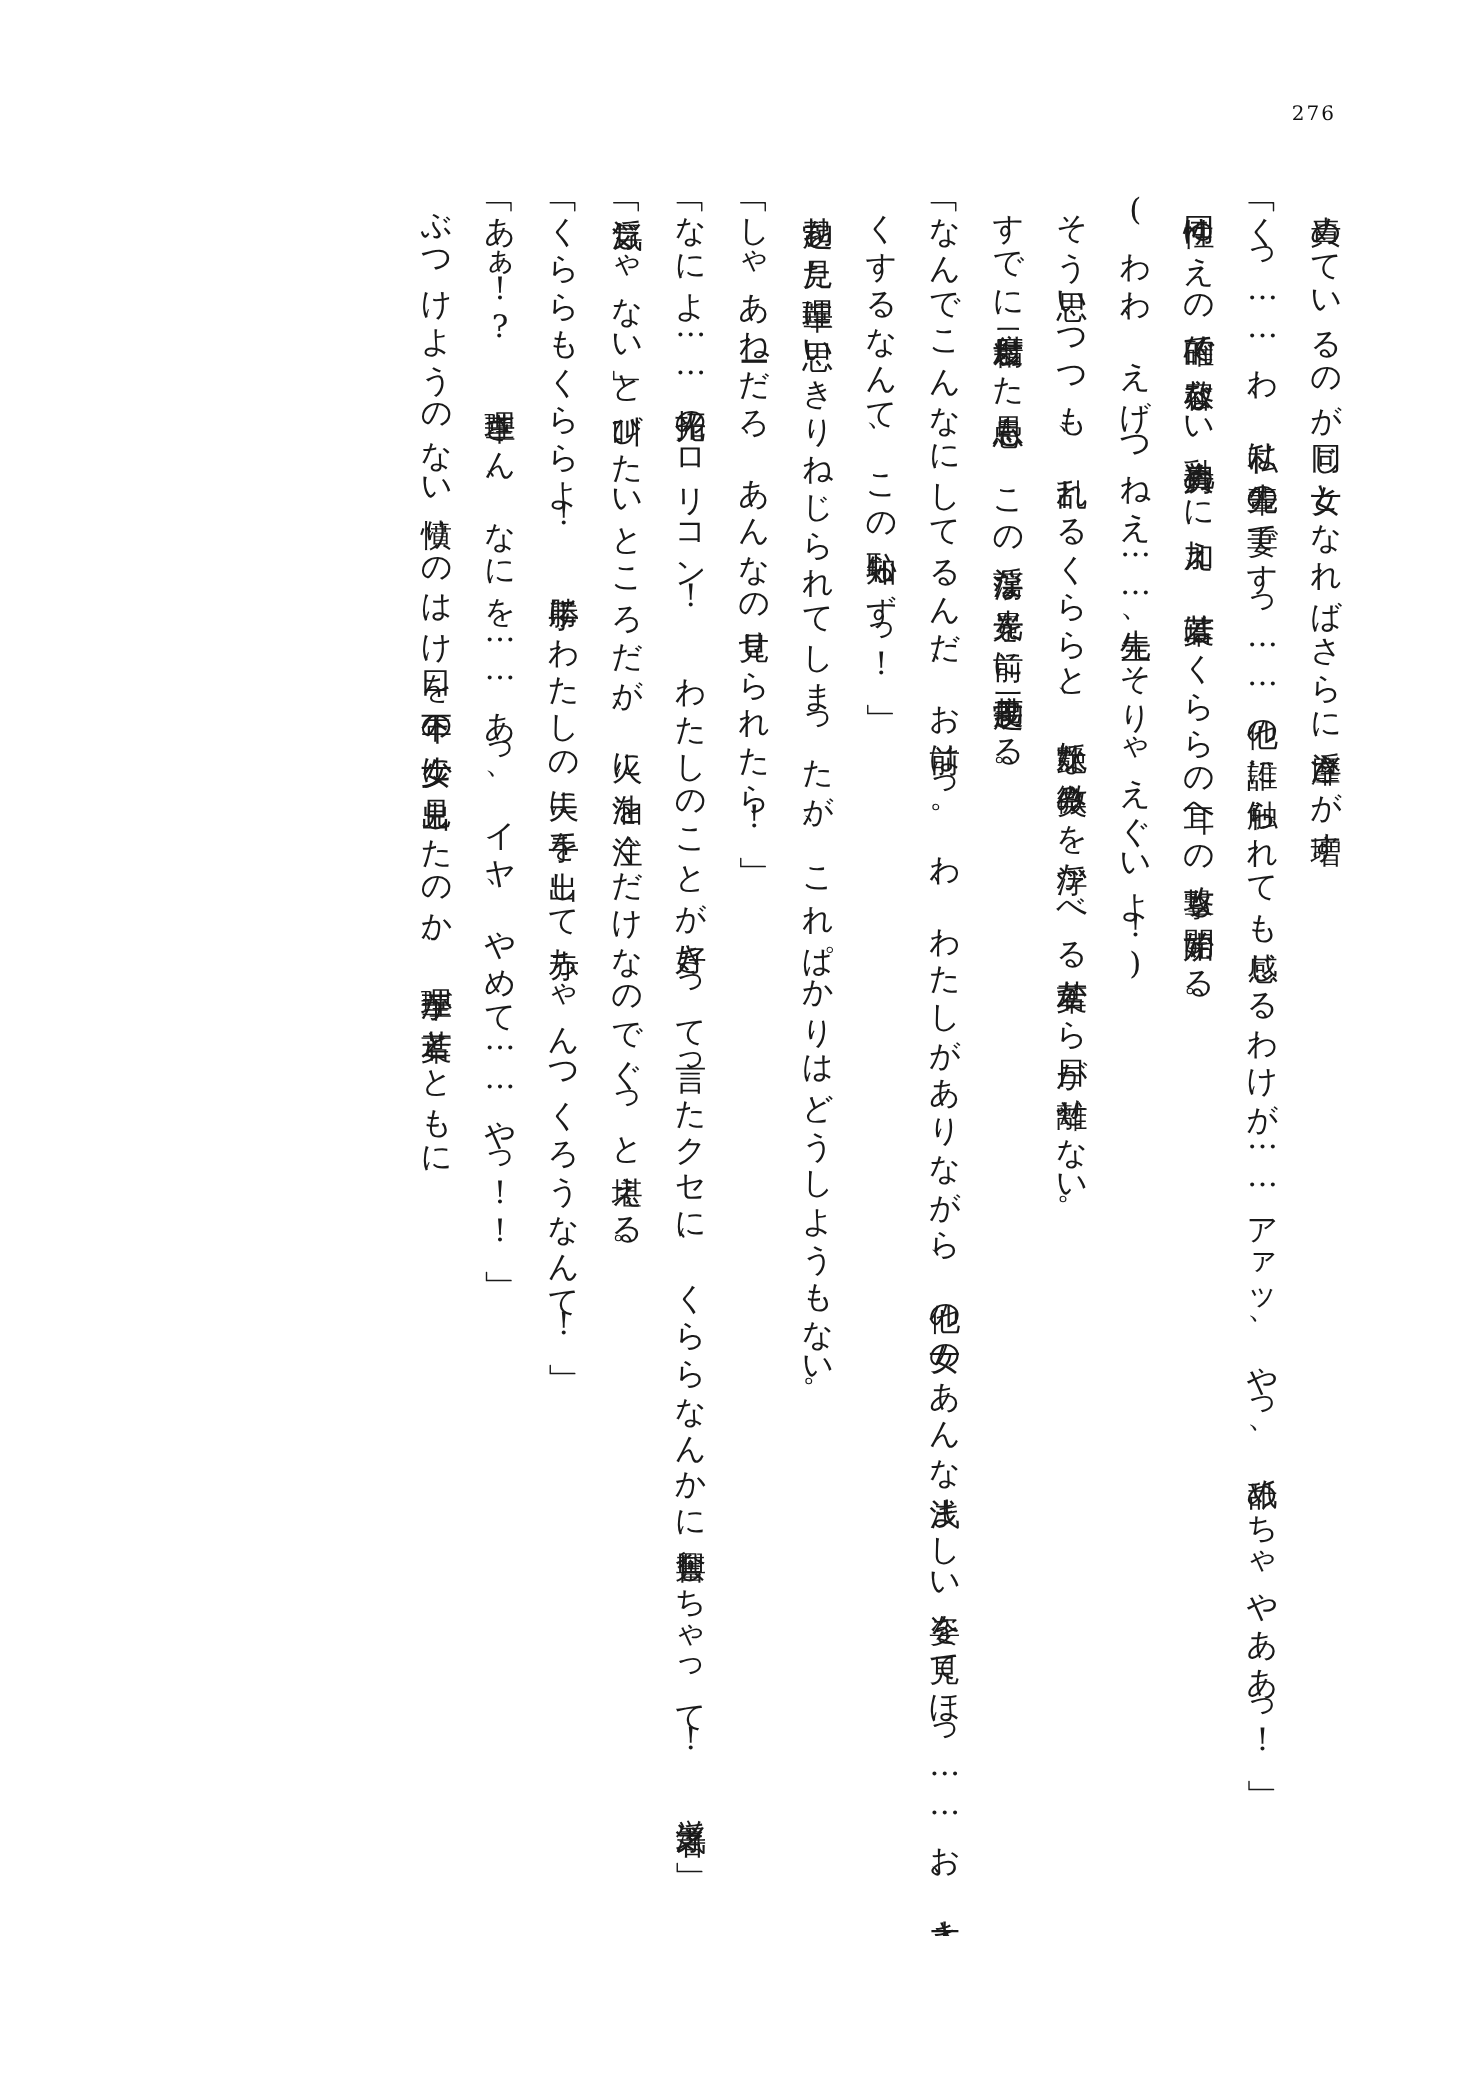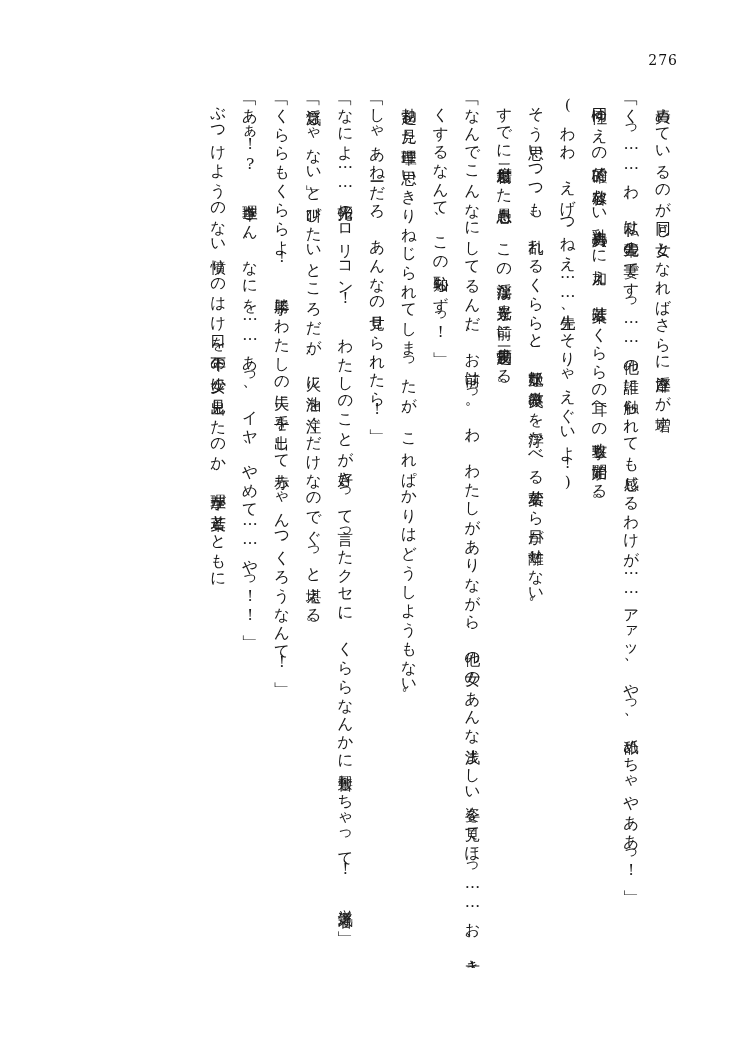--- a/index.html
+++ b/index.html
@@ -12,22 +12,22 @@
     width: 736px;
     height: 1038px;
     background: #ffffff;
     overflow: hidden;
     font-family: "DejaVu Serif", "Liberation Serif", serif;
     color: #1a1a1a;
   }
   .page-number {
     position: absolute;
     top: 52px;
-    right: 58px;
-    font-size: 14px;
+    right: 68px;
+    font-size: 10px;
     letter-spacing: 1px;
     color: #111;
     font-family: "DejaVu Serif", "Liberation Serif", serif;
   }
   .body-text {
     position: absolute;
     top: 96px;
     right: 58px;
     left: 96px;
     bottom: 70px;

